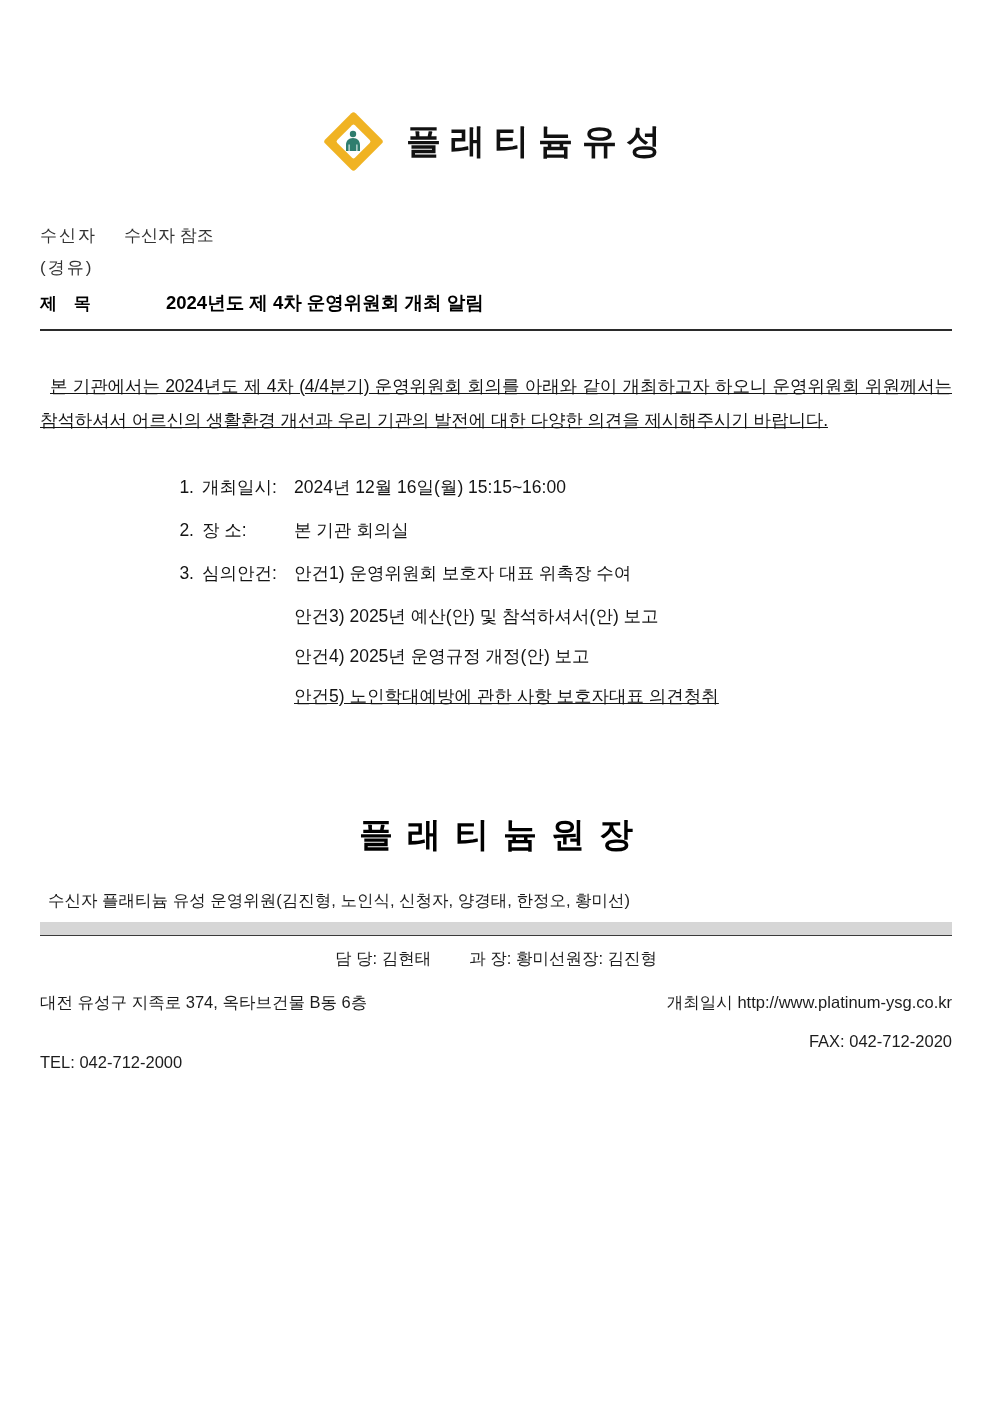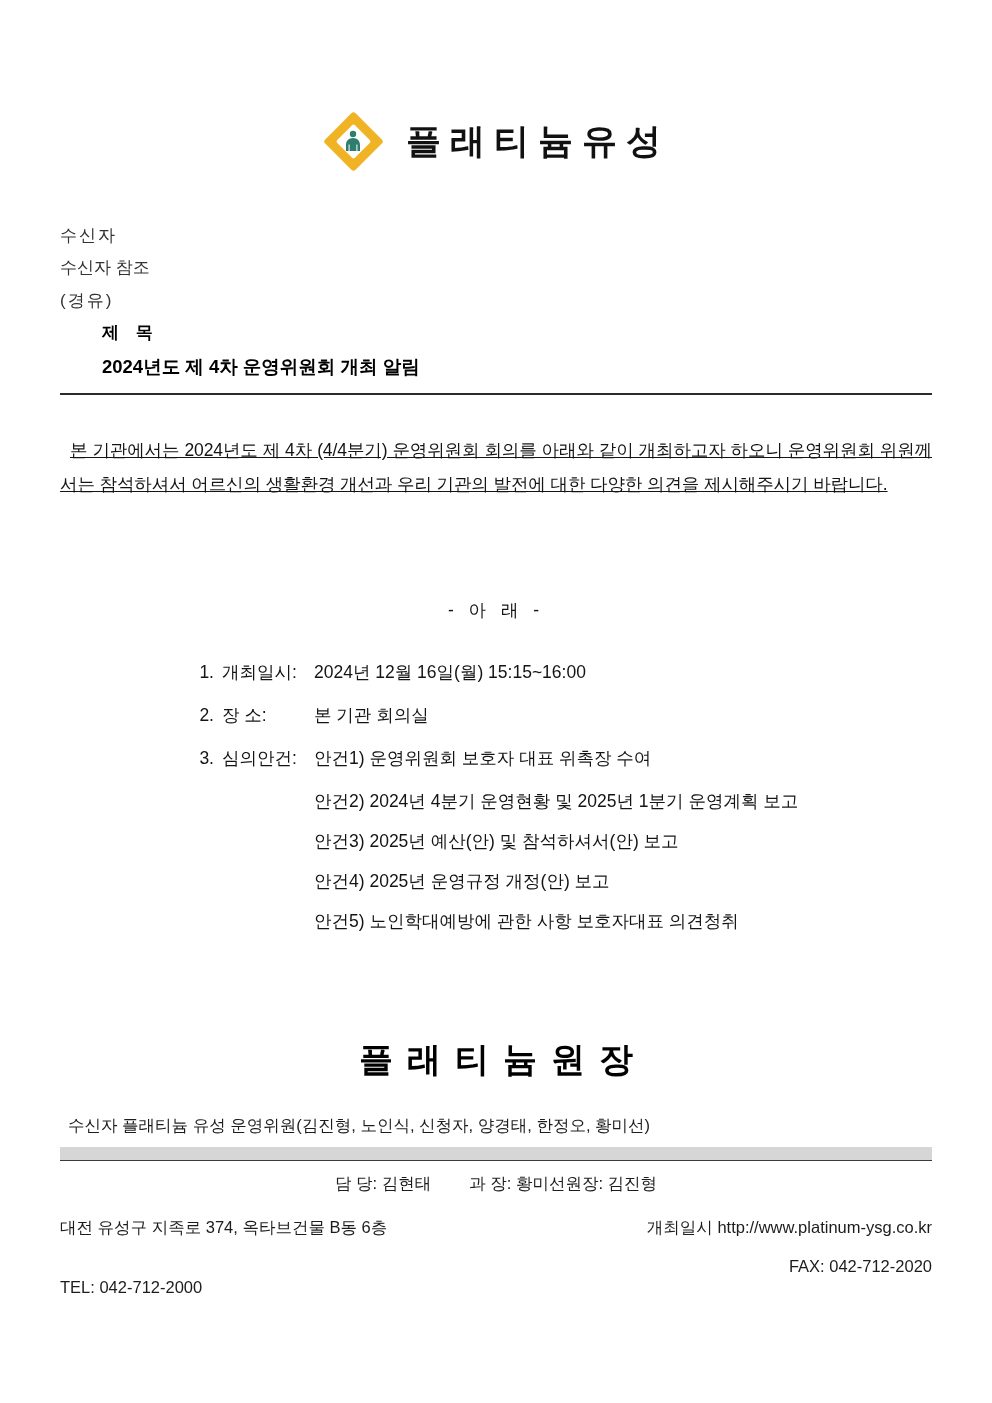--- a/index.html
+++ b/index.html
@@ -13,21 +13,21 @@
     font-family: "Liberation Sans", sans-serif;
     color: #1a1a1a;
     position: relative;
     overflow: hidden;
   }
   .page {
     position: relative;
     width: 992px;
     height: 1128px;
     box-sizing: border-box;
-    padding: 0 60px;
+    padding: 0 40px;
     border-radius: 26px;
   }
 
   
   .logo-row {
     display: flex;
     align-items: center;
     justify-content: center;
     gap: 22px;
     padding-top: 110px;
@@ -82,21 +82,20 @@
   
   .head-block {
     margin-top: 48px;
     font-size: 17px;
     line-height: 1.9;
     color: #111;
   }
   .head-line {
     display: flex;
     align-items: baseline;
-    flex-direction: column;
   }
   .head-label {
     width: 84px;
     flex: none;
     letter-spacing: 2px;
     color: #333;
   }
   .head-value {
     color: #333;
   }
@@ -167,21 +166,21 @@
   }
   .sub-list {
     margin-top: 0;
   }
   .sub-item {
     margin-bottom: 16px;
     padding-left: 126px;
     font-size: 17.5px;
     color: #141414;
   }
-  .sub-item:last-child { margin-bottom: 0; }
+  .sub-item:last-child { margin-bottom: 0; text-decoration: underline; }
 
   
   .signature {
     margin-top: 104px;
     text-align: center;
     font-size: 34px;
     font-weight: bold;
     letter-spacing: 14px;
     color: #000;
     text-indent: 14px;
@@ -259,40 +258,38 @@
     </div>
     <div class="head-line title">
       <span class="head-label">제 목</span>
       <span class="head-value">2024년도 제 4차 운영위원회 개최 알림</span>
     </div>
     <hr class="rule">
   </div>
 
   <p class="body-para">본 기관에서는 2024년도 제 4차 (4/4분기) 운영위원회 회의를 아래와 같이 개최하고자 하오니 운영위원회 위원께서는 참석하셔서 어르신의 생활환경 개선과 우리 기관의 발전에 대한 다양한 의견을 제시해주시기 바랍니다.</p>
 
-  <div class="arae">- 아  래 -</div>
 
   <div class="items">
     <div class="item">
       <span class="item-num">1.</span>
       <span class="item-label">개최일시:</span>
       <span class="item-value">2024년 12월 16일(월) 15:15~16:00</span>
     </div>
     <div class="item">
       <span class="item-num">2.</span>
       <span class="item-label">장      소:</span>
       <span class="item-value">본 기관 회의실</span>
     </div>
     <div class="item">
       <span class="item-num">3.</span>
       <span class="item-label">심의안건:</span>
       <span class="item-value">안건1) 운영위원회 보호자 대표 위촉장 수여</span>
     </div>
     <div class="sub-list">
-      <div class="sub-item">안건2) 2024년 4분기 운영현황 및 2025년 1분기 운영계획 보고</div>
       <div class="sub-item">안건3) 2025년 예산(안) 및 참석하셔서(안) 보고</div>
       <div class="sub-item">안건4) 2025년 운영규정 개정(안) 보고</div>
       <div class="sub-item">안건5) 노인학대예방에 관한 사항 보호자대표 의견청취</div>
     </div>
   </div>
 
   <div class="signature">플래티늄원장</div>
 
   <div class="recipients">수신자 플래티늄 유성 운영위원(김진형, 노인식, 신청자, 양경태, 한정오, 황미선)</div>
 

